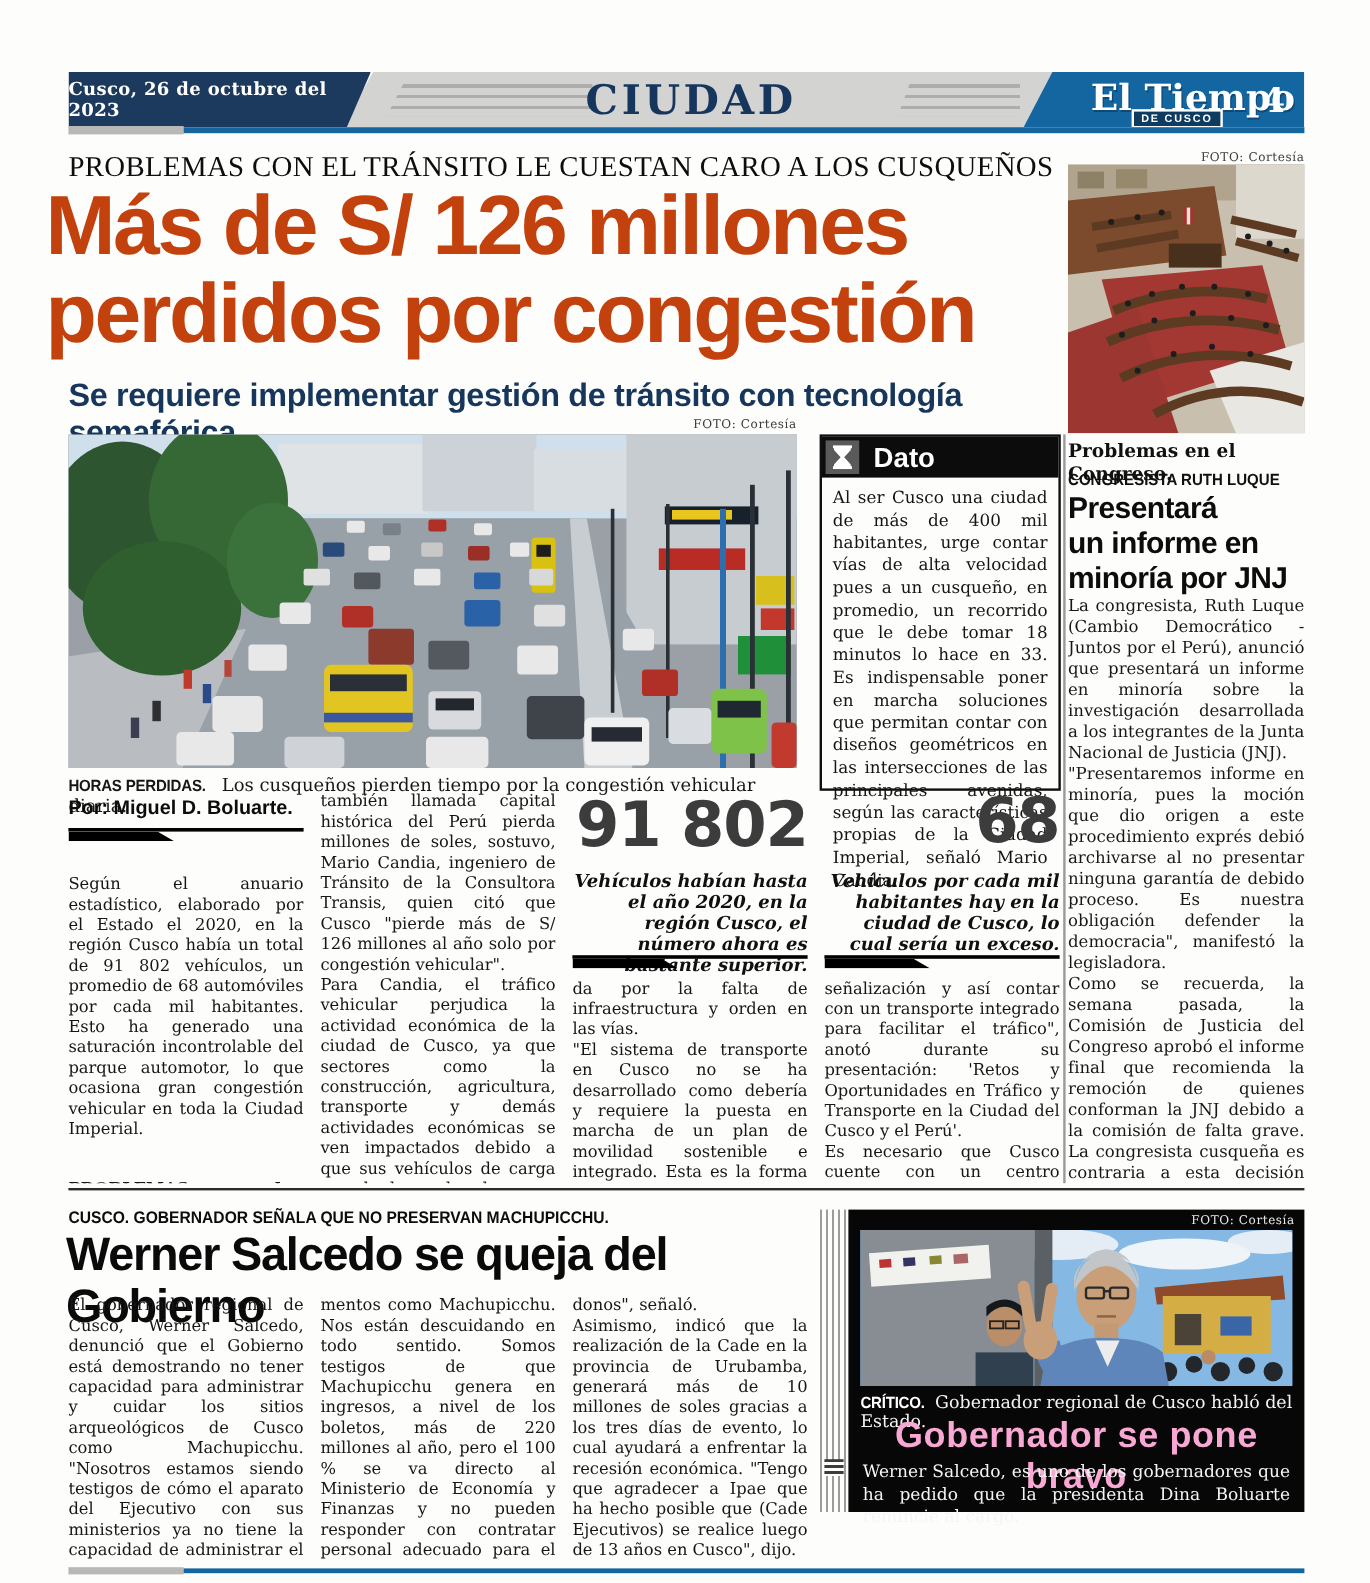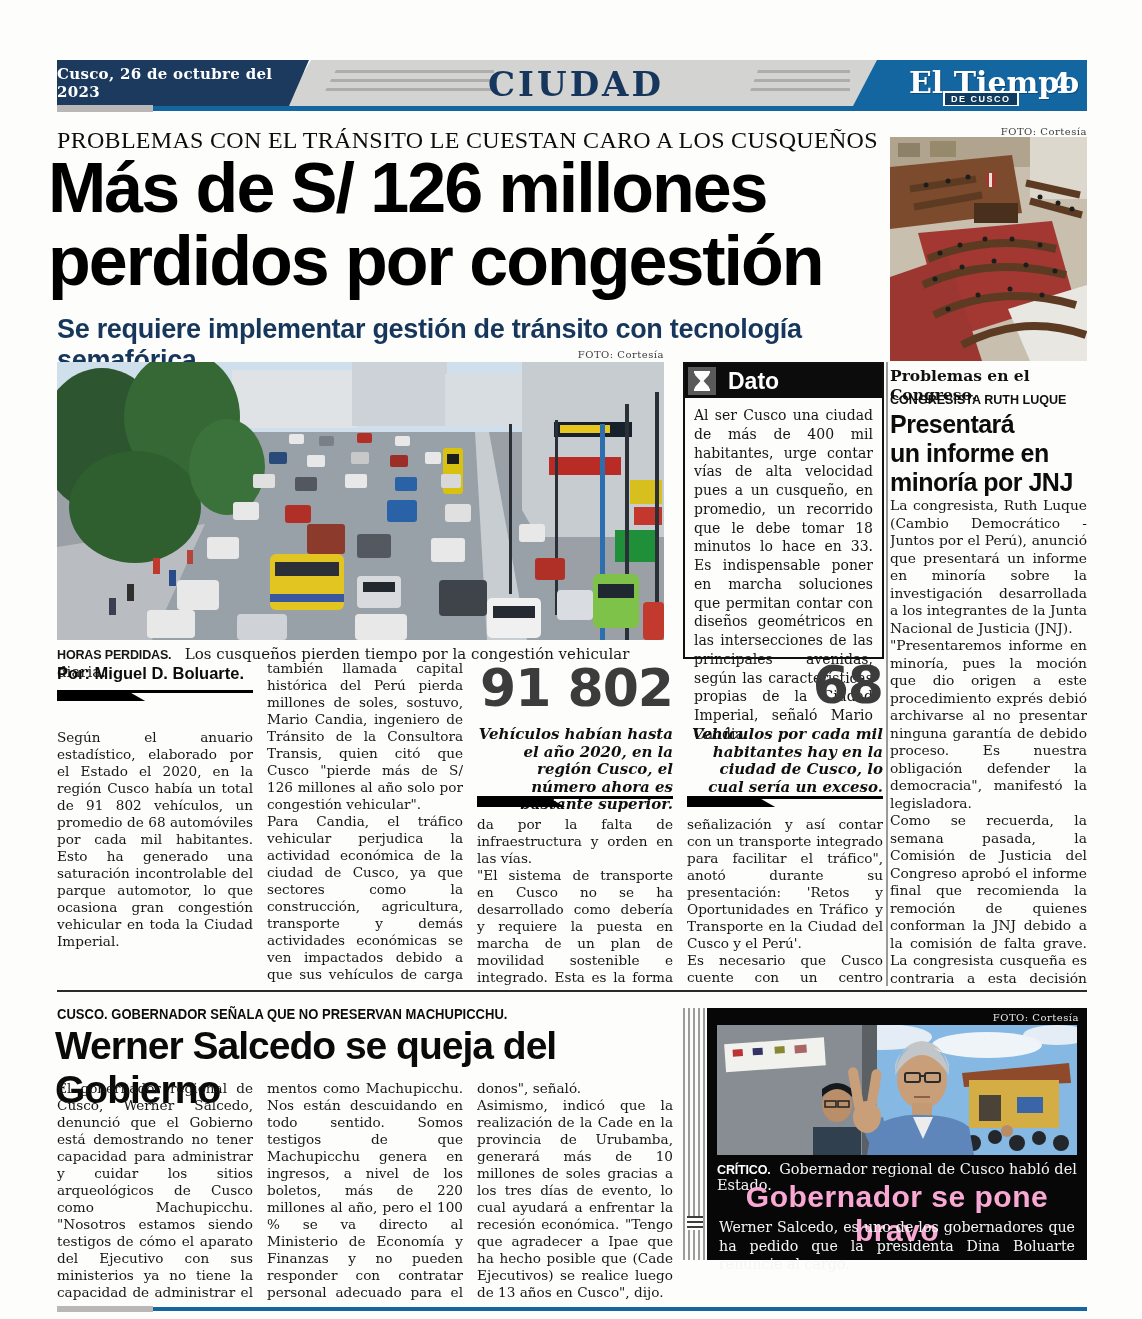--- a/index.html
+++ b/index.html
@@ -28,22 +28,22 @@
   .h-sub{position:absolute;left:92px;top:33px;background:#0e3c61;color:#fff;
          font:bold 9px "Liberation Sans",sans-serif;letter-spacing:1.5px;
          padding:1px 6px;box-shadow:0 0 0 2px #ffffff;}
   .h-pagenum{position:absolute;right:16px;top:7px;font:bold 28px "DejaVu Serif",serif;}
   .h-line-gray{left:57px;top:105px;width:96px;height:7px;background:#b9b8b6;}
   .h-line-blue{left:153px;top:106px;width:934px;height:5px;background:#1366a0;}
 
   
   .kicker-top{left:57px;top:127px;width:840px;font:24px "Liberation Serif",serif;
               color:#0d0d0d;letter-spacing:.3px;}
-  .headline{left:48px;top:152px;width:845px;font-weight:700;font-size:70px;line-height:1.04;
-            letter-spacing:-2px;color:#000000;white-space:pre-line;}
+  .headline{left:38px;top:152px;width:845px;font-weight:700;font-size:70px;line-height:1.04;
+            letter-spacing:-2px;color:#c2410c;white-space:pre-line;}
   .subhead{left:57px;top:314px;width:840px;font-weight:700;font-size:27px;color:#16365c;
            letter-spacing:-.3px;}
   .credit{font:10px "DejaVu Serif",serif;color:#3c3c3c;letter-spacing:.5px;}
   .credit-main{left:500px;top:349px;width:164px;text-align:right;}
   .photo-frame{overflow:hidden;background:#9aa0a6;}
   .photo-main{left:57px;top:362px;width:607px;height:278px;}
   .caption-main{left:57px;top:645px;width:620px;font-size:15px;color:#161616;}
   .cap-lead{font:bold 13.5px "Liberation Sans",sans-serif;letter-spacing:-.2px;}
 
   

